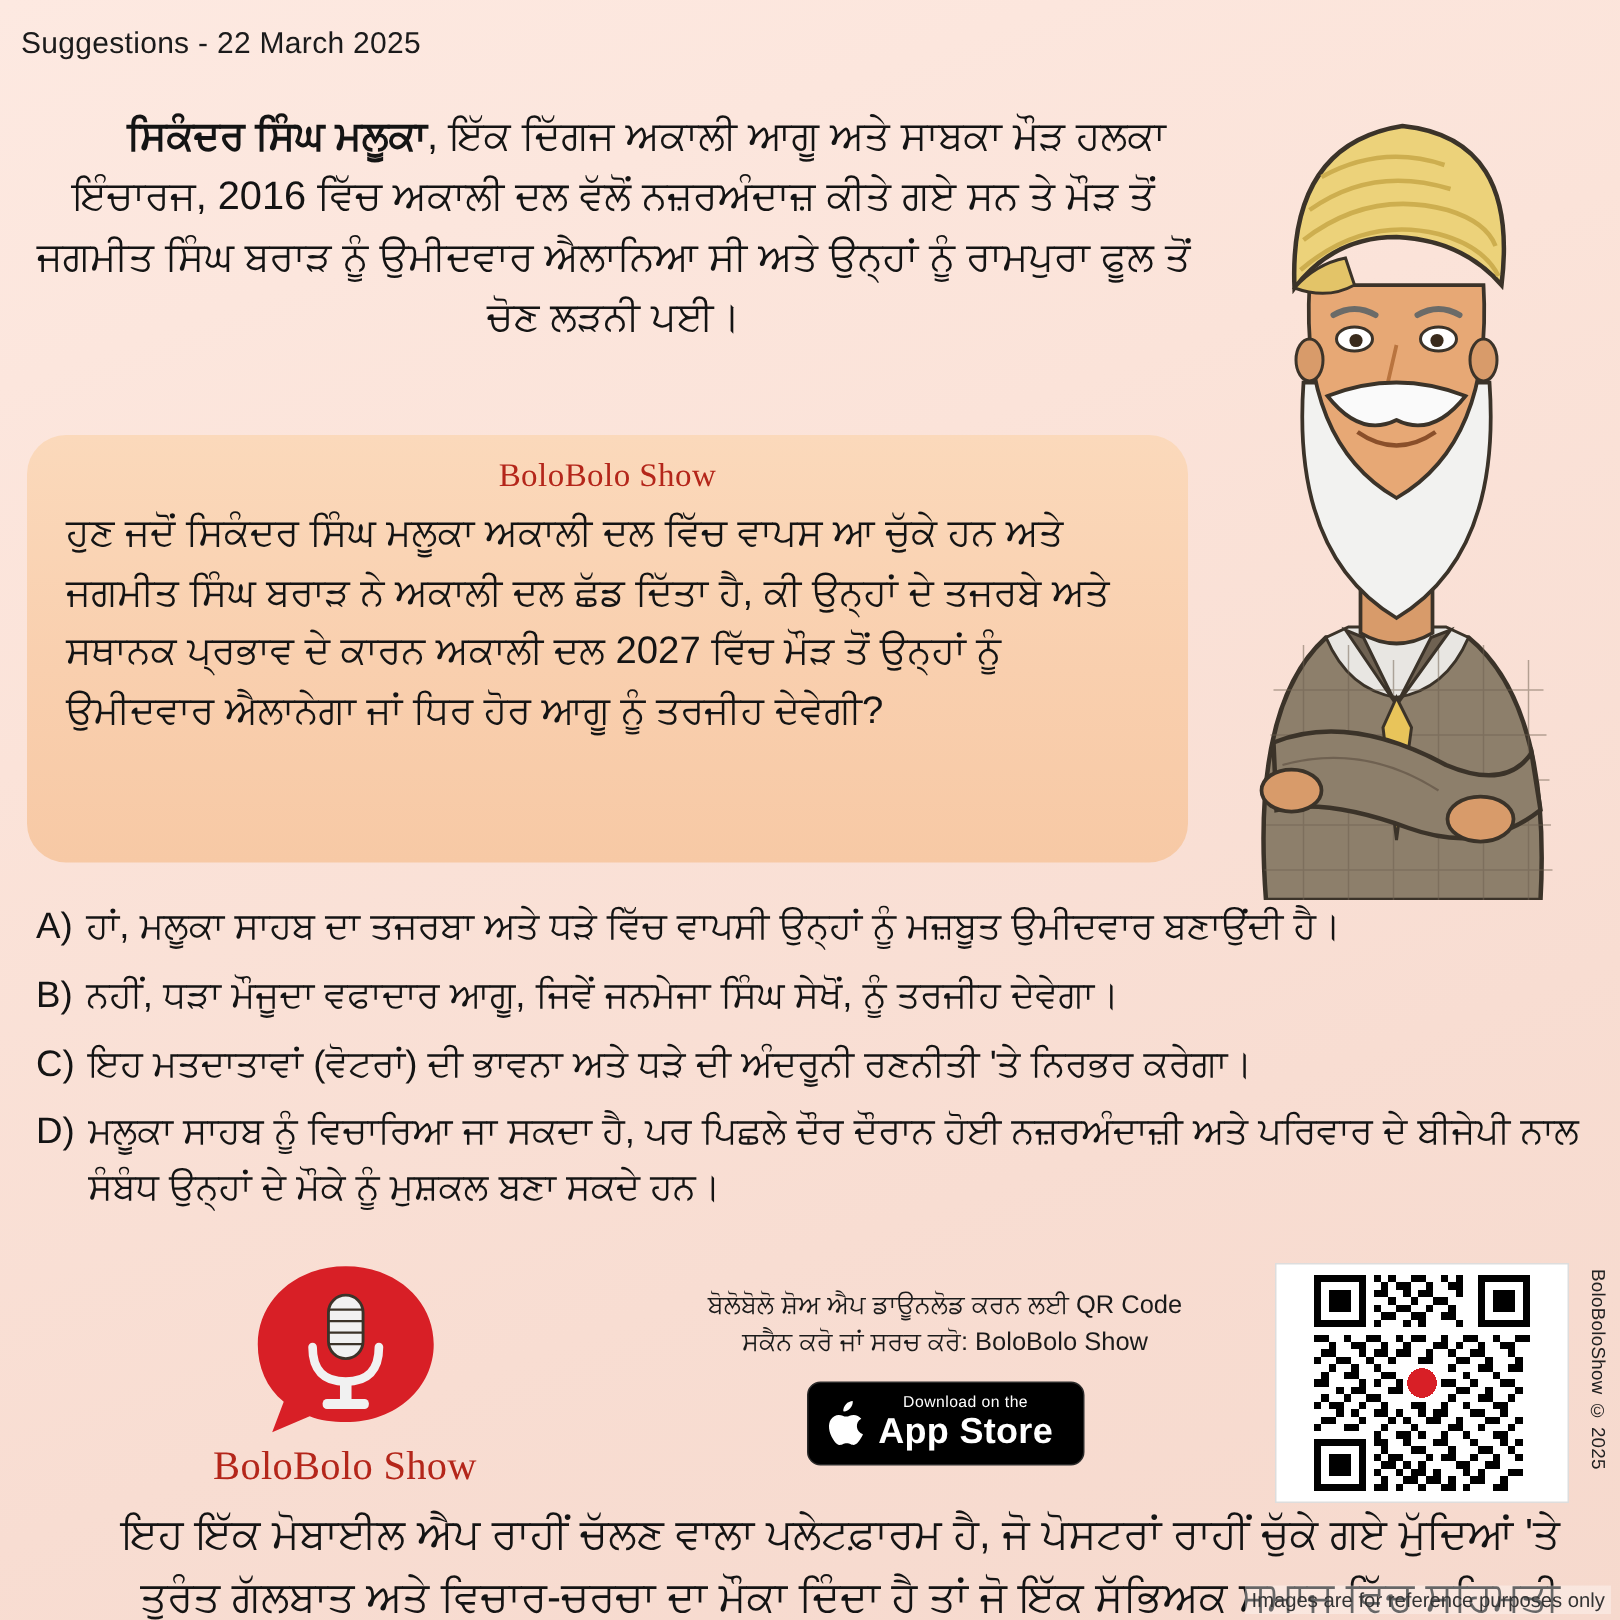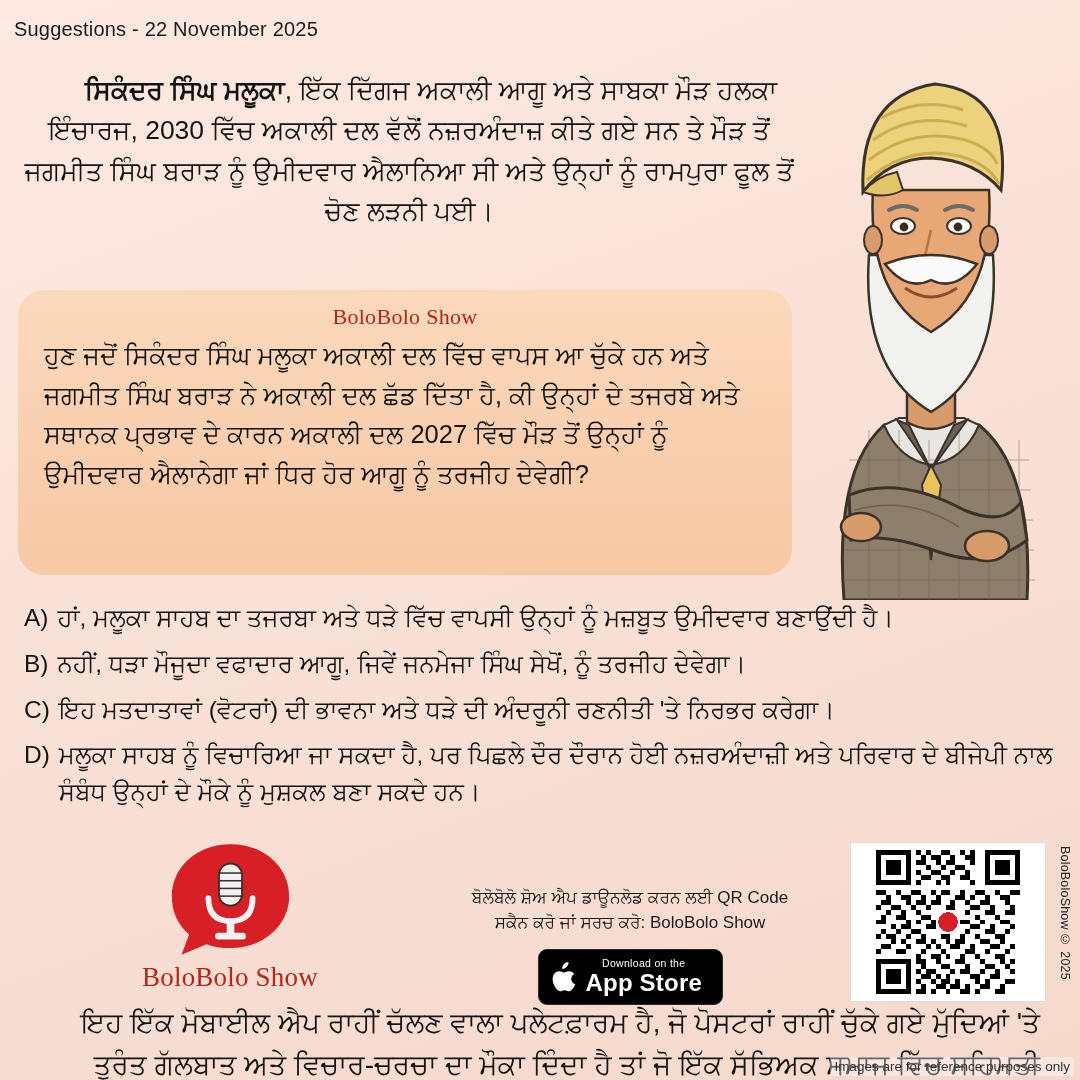--- a/index.html
+++ b/index.html
@@ -78,21 +78,21 @@
     position:absolute;
     left:120px; top:840px; width:220px; text-align:center;
   }
   .logo-mic { width:125px; height:118px; margin:0 auto; display:block; }
   .logo-text {
     font-family:"Liberation Serif", serif;
     font-size:27px; color:#b4261a; margin-top:4px;
     letter-spacing:.2px;
   }
   .store-block {
-    position:absolute; left:420px; top:858px; width:420px; text-align:center;margin-top:28px;
+    position:absolute; left:420px; top:858px; width:420px; text-align:center;
   }
   .store-note { font-size:17px; color:#1a1a1a; line-height:1.45; }
   .badges { display:flex; gap:12px; justify-content:center; margin-top:14px; }
   .badge {
     background:#000; border-radius:9px; color:#fff;
     display:flex; align-items:center; gap:9px;
     padding:8px 16px 8px 12px; min-width:185px;
     border:1px solid #2a2a2a;
   }
   .badge .bsub { font-size:10.5px; line-height:1.1; display:block; letter-spacing:.3px;}
@@ -117,24 +117,24 @@
     position:absolute; right:6px; bottom:4px;
     font-size:13.5px; color:#333;
     background:rgba(255,255,255,.35); padding:2px 4px;
   }
 </style>
 </head>
 <body>
 
 <div id="poster">
 
-  <div class="header-date">Suggestions - 22 November 2025</div>
+  <div class="header-date">Suggestions - 22 March 2025</div>
 
   <div class="intro">
-    <b>ਸਿਕੰਦਰ ਸਿੰਘ ਮਲੂਕਾ</b><span>, ਇੱਕ ਦਿੱਗਜ ਅਕਾਲੀ ਆਗੂ ਅਤੇ ਸਾਬਕਾ ਮੌੜ ਹਲਕਾ ਇੰਚਾਰਜ, 2030 ਵਿੱਚ ਅਕਾਲੀ ਦਲ ਵੱਲੋਂ ਨਜ਼ਰਅੰਦਾਜ਼ ਕੀਤੇ ਗਏ ਸਨ ਤੇ ਮੌੜ ਤੋਂ ਜਗਮੀਤ ਸਿੰਘ ਬਰਾੜ ਨੂੰ ਉਮੀਦਵਾਰ ਐਲਾਨਿਆ ਸੀ ਅਤੇ ਉਨ੍ਹਾਂ ਨੂੰ ਰਾਮਪੁਰਾ ਫੂਲ ਤੋਂ ਚੋਣ ਲੜਨੀ ਪਈ।</span>
+    <b>ਸਿਕੰਦਰ ਸਿੰਘ ਮਲੂਕਾ</b><span>, ਇੱਕ ਦਿੱਗਜ ਅਕਾਲੀ ਆਗੂ ਅਤੇ ਸਾਬਕਾ ਮੌੜ ਹਲਕਾ ਇੰਚਾਰਜ, 2016 ਵਿੱਚ ਅਕਾਲੀ ਦਲ ਵੱਲੋਂ ਨਜ਼ਰਅੰਦਾਜ਼ ਕੀਤੇ ਗਏ ਸਨ ਤੇ ਮੌੜ ਤੋਂ ਜਗਮੀਤ ਸਿੰਘ ਬਰਾੜ ਨੂੰ ਉਮੀਦਵਾਰ ਐਲਾਨਿਆ ਸੀ ਅਤੇ ਉਨ੍ਹਾਂ ਨੂੰ ਰਾਮਪੁਰਾ ਫੂਲ ਤੋਂ ਚੋਣ ਲੜਨੀ ਪਈ।</span>
   </div>
 
   <div class="avatar-wrap">
     <svg viewBox="0 0 285 560" xmlns="http://www.w3.org/2000/svg">
 
       <path d="M55 560 Q45 430 95 385 L190 385 Q245 430 238 560 Z" fill="#8d7f6b" stroke="#3b3329" stroke-width="3"></path>
       <path d="M95 385 Q110 420 142 425 Q175 420 190 385 L175 378 L110 378 Z" fill="#e8e6e2" stroke="#3b3329" stroke-width="2"></path>
 
       <g stroke="#6f6151" stroke-width="1" opacity=".5">
         <path d="M60 420 L240 420"></path>

